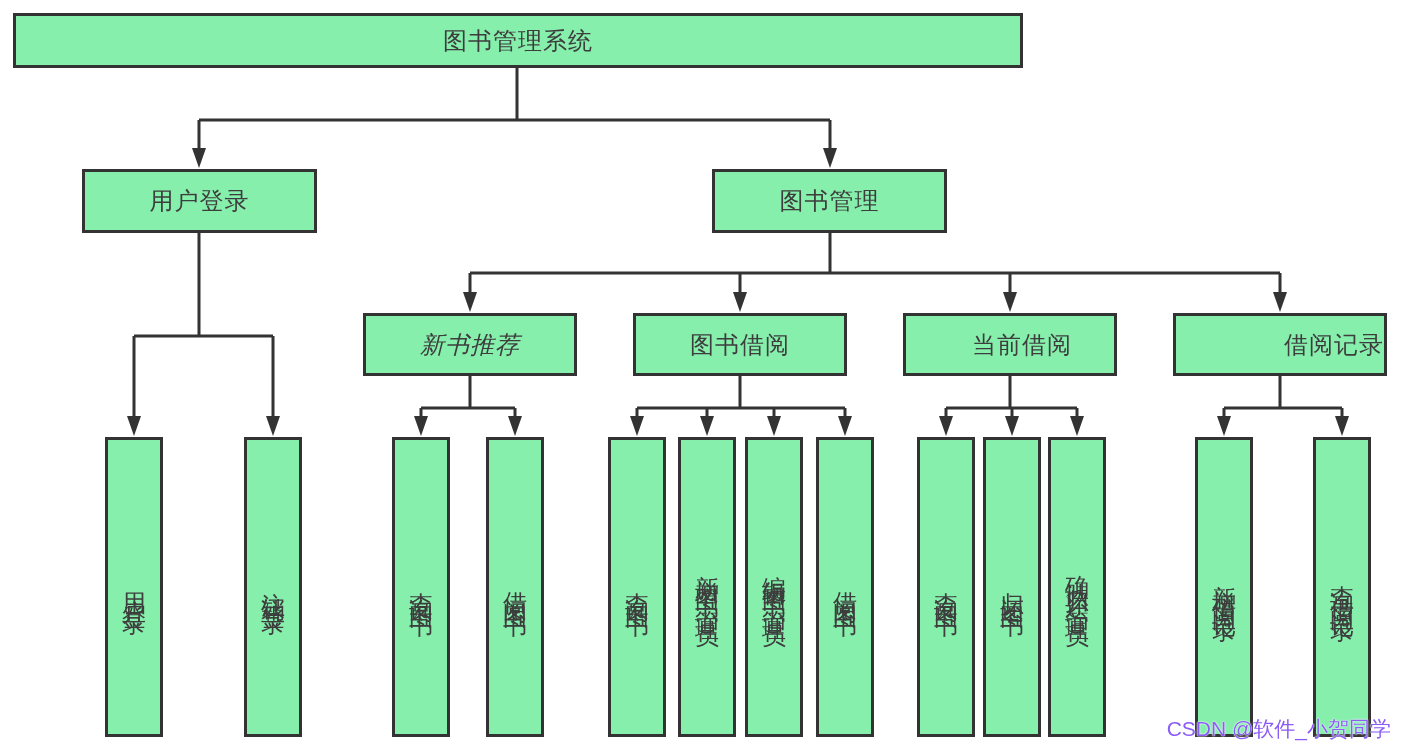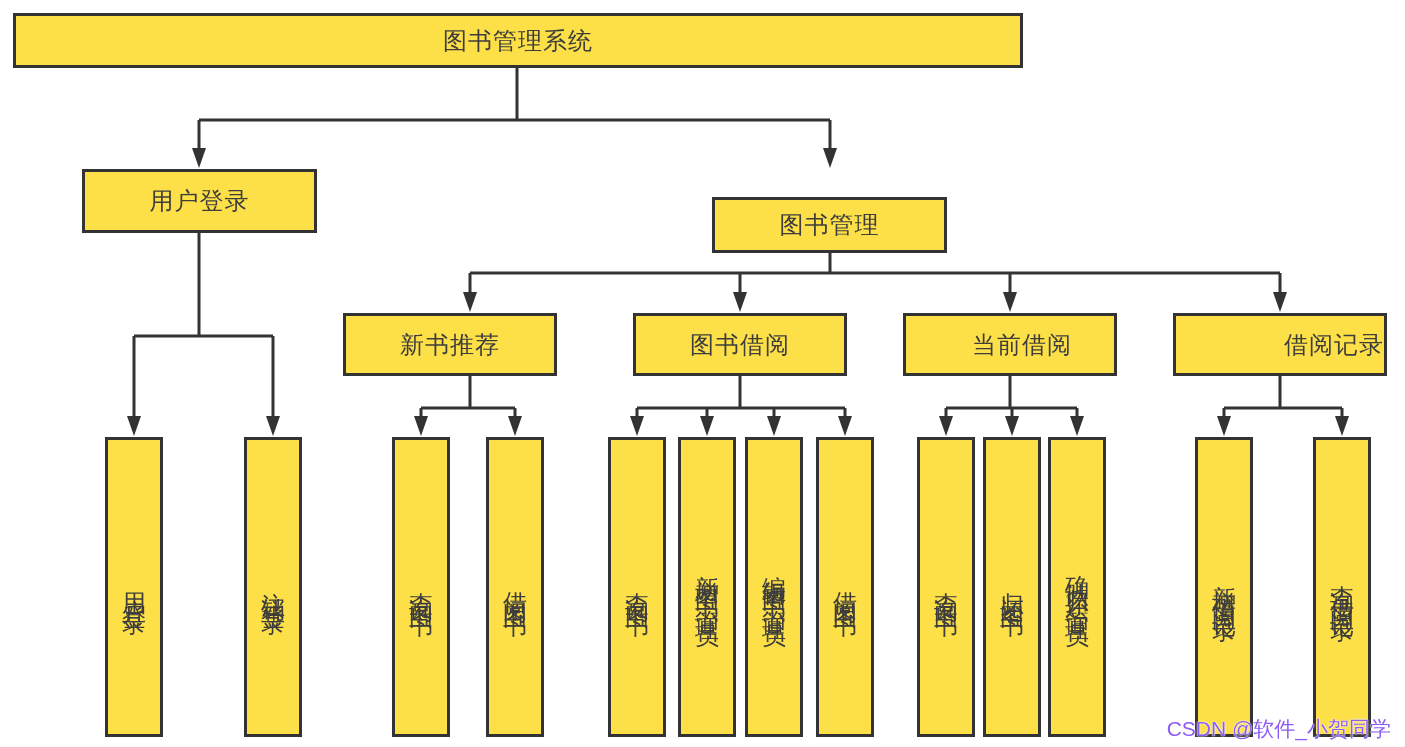--- a/index.html
+++ b/index.html
@@ -18,37 +18,37 @@
   }
   .edges {
     position: absolute;
     left: 0; top: 0;
     width: 1405px; height: 747px;
   }
   .node {
     position: absolute;
     box-sizing: border-box;
     border: 3px solid #333333;
-    background: #fde047;
+    background: #86efac;
     display: flex;
     align-items: center;
     justify-content: center;
     text-align: center;
   }
   .hlabel {
     font-size: 24px;
     letter-spacing: 1px;
     color: #3d3d3d;
     white-space: nowrap;
   }
   .root  { left: 13px;  top: 13px;  width: 1010px; height: 55px; }
   .l2a   { left: 82px;  top: 169px; width: 235px;  height: 64px; }
-  .l2b   { left: 712px; top: 169px; width: 235px;  height: 56px; margin-top: 28px; }
+  .l2b   { left: 712px; top: 169px; width: 235px;  height: 64px; }
   .l3    { top: 313px;  width: 214px; height: 63px; }
-  .l3a   { left: 343px; }
+  .l3a   { left: 363px; font-style: italic; }
   .l3b   { left: 633px; }
   .l3c   { left: 903px; padding-left: 24px; }
   .l3d   { left: 1173px; justify-content: flex-end; }
   .leaf  { top: 437px; width: 58px; height: 300px; }
   .vlabel {
     writing-mode: vertical-rl;
     text-orientation: mixed;
     font-size: 24px;
     letter-spacing: 7px;
     color: #3d3d3d;

